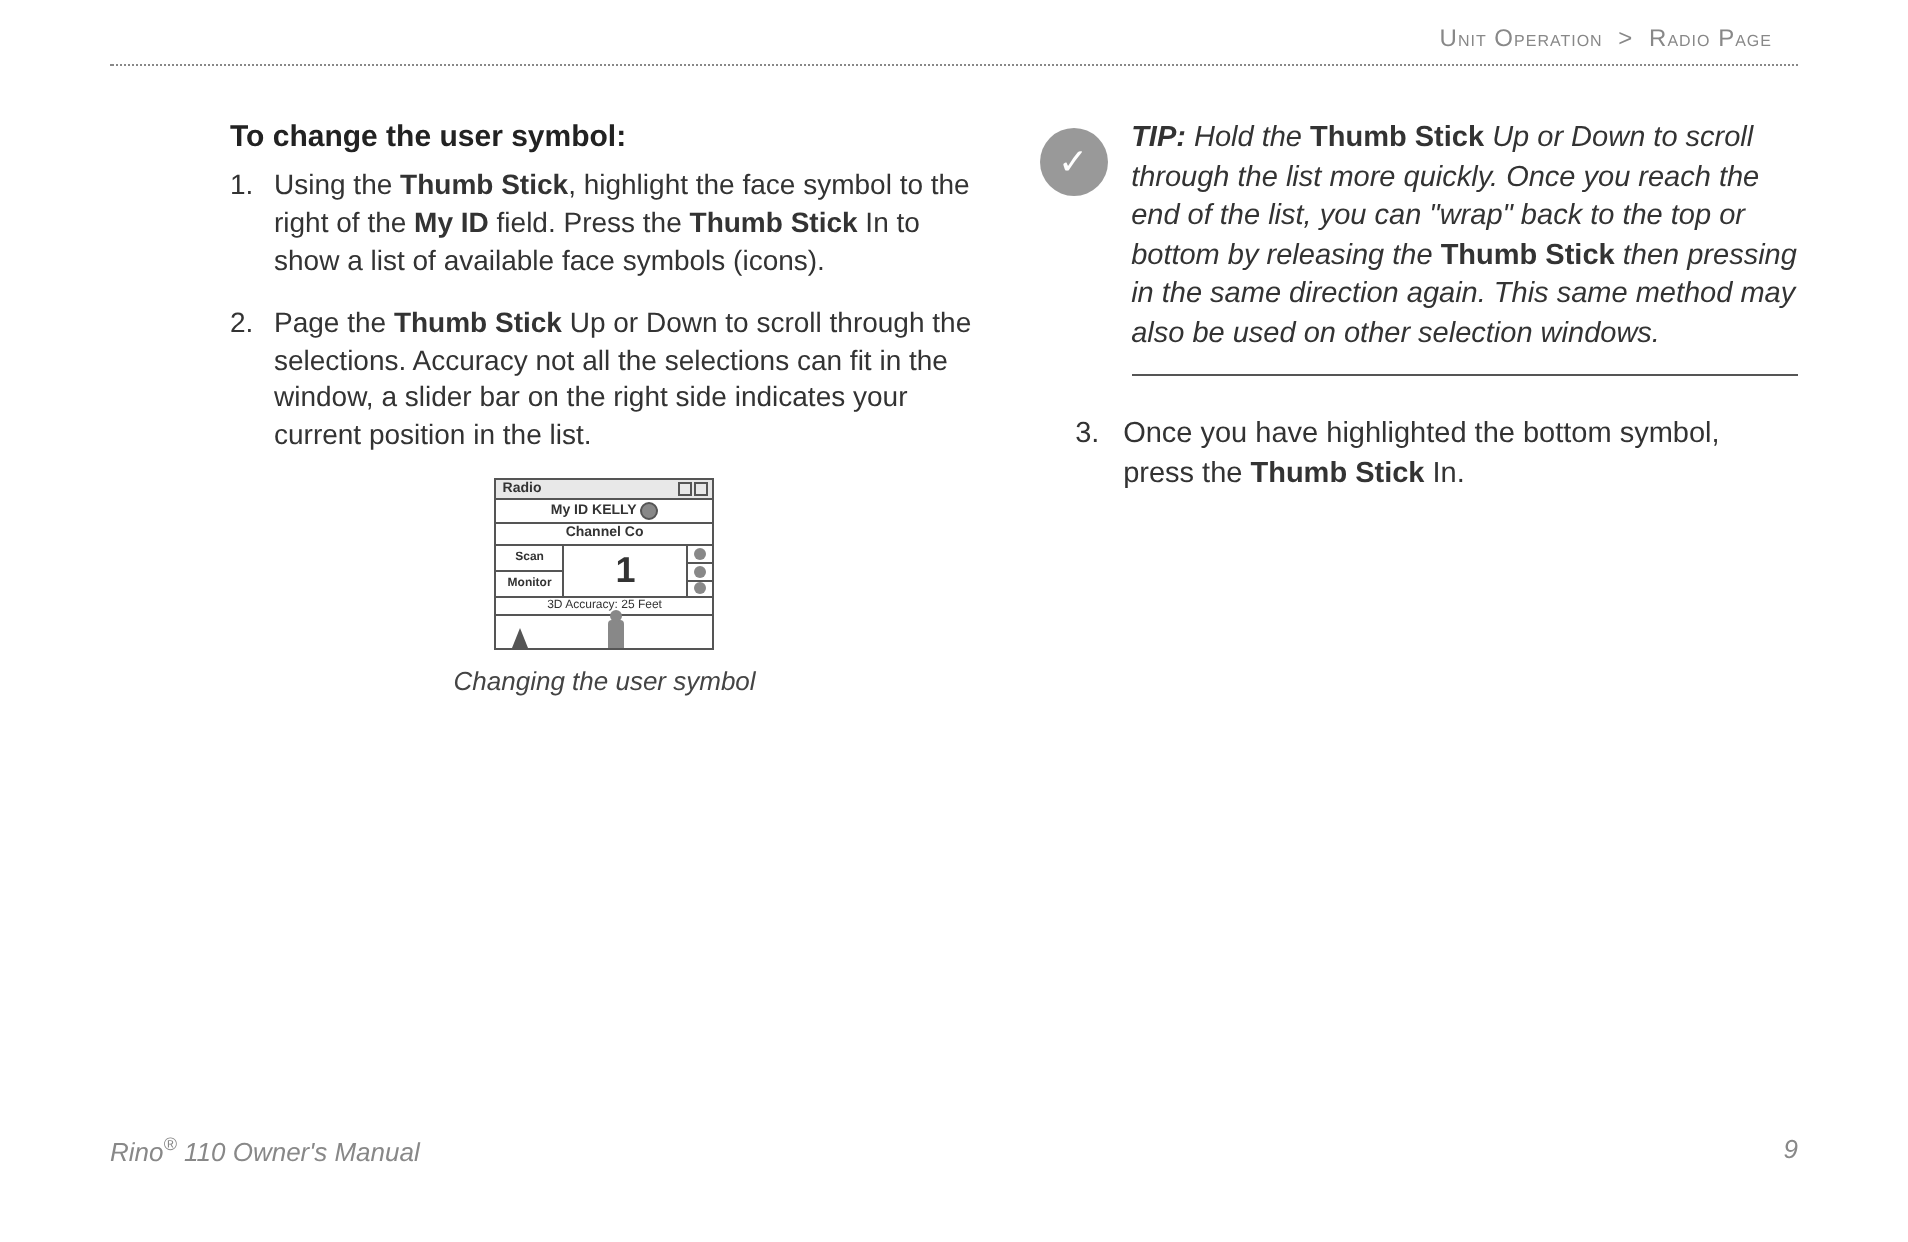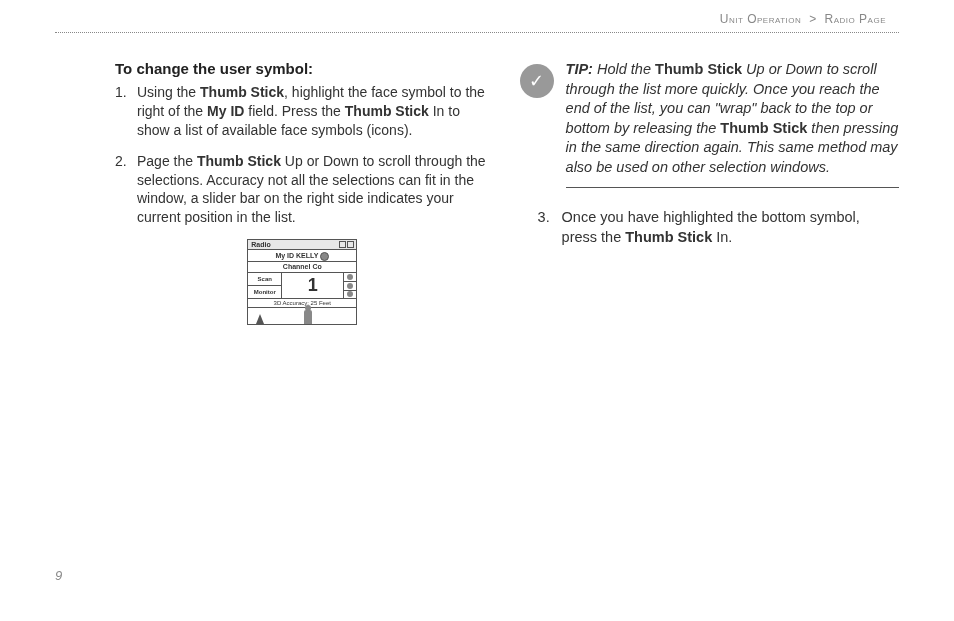--- a/index.html
+++ b/index.html
@@ -267,33 +267,37 @@
               </div>
           </div>
         </div>
         <div class="ds-acc">3D Accuracy: 25 Feet</div>
         <div class="ds-scene">
           <div class="tree"></div>
           <div class="person"></div>
           <div class="ground"></div>
         </div>
       </div>
+      <div class="caption">Changing the user symbol</div>
     </div>
   </div>
 
   <div class="col-right">
     <div class="tip-block">
       <div class="tip-icon">✓</div>
       <div class="tip-text">
         <span class="label">TIP:</span><span> Hold the </span><span class="tstick">Thumb Stick</span><span> Up or Down to scroll through the list more quickly. Once you reach the end of the list, you can "wrap" back to the top or bottom by releasing the </span><span class="tstick">Thumb Stick</span><span> then pressing in the same direction again. This same method may also be used on other selection windows.</span>
       </div>
     </div>
 
     <div class="step3">
       <span class="num">3.</span>
       <span>Once you have highlighted the bottom symbol, press the </span><span class="bold">Thumb Stick</span><span> In.</span>
     </div>
   </div>
 </div>
 
 <div class="footer">
+  <div>
+    <span>Rino</span><sup>®</sup><span> 110 Owner's Manual</span>
+  </div>
   <div>9</div>
 </div>
 
 </body></html>

